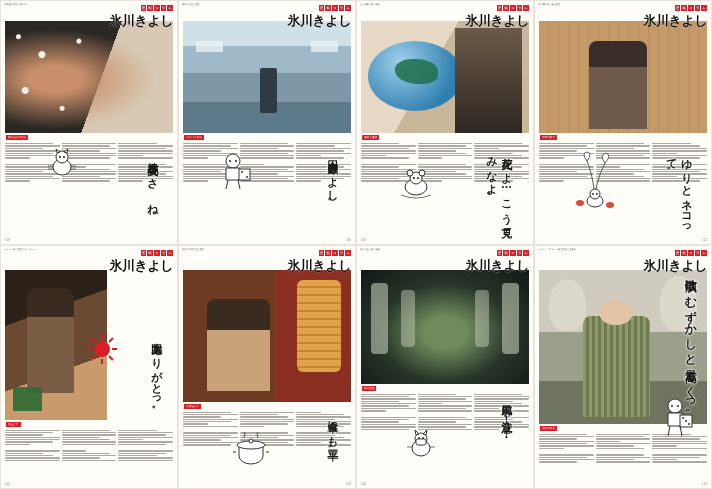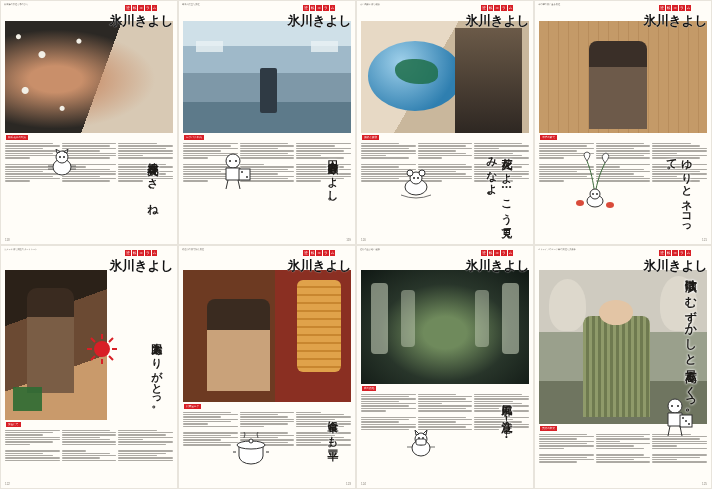--- a/index.html
+++ b/index.html
@@ -2,21 +2,21 @@
 <html><head>
 <meta charset="utf-8">
 <style>
   html,body{margin:0;padding:0;background:#ffffff;}
   body{width:712px;height:489px;overflow:hidden;font-family:"Liberation Sans",sans-serif;}
   .sheet{width:712px;height:489px;display:grid;grid-template-columns:repeat(4,1fr);grid-template-rows:repeat(2,1fr);background:#ffffff;}
   .page{position:relative;overflow:hidden;background:#fffdf8;border:1px solid #e8e4dc;box-sizing:border-box;}
   
   .topnote{position:absolute;top:2px;left:3px;right:3px;height:16px;font-size:2.2px;line-height:2.6px;color:#5a5650;overflow:hidden;text-align:justify;}
   
-  .masthead{position:absolute;top:4px;right:4px;display:flex;flex-direction:column;align-items:center;z-index:6;}
+  .masthead{position:absolute;top:4px;right:4px;display:flex;flex-direction:column;align-items:flex-end;z-index:6;}
   .kicker{display:flex;gap:1px;}
   .kicker span{background:#d81f26;color:#fff;font-size:3.6px;line-height:6px;padding:0 1px;letter-spacing:0;}
   .title{font-size:13px;font-weight:bold;color:#111;letter-spacing:-.5px;margin-top:1px;text-shadow:0 0 1px #fff;}
   
   .hero{position:absolute;left:4px;top:20px;width:calc(100% - 8px);height:112px;overflow:hidden;}
   .hero .ph{position:absolute;inset:0;}
   .caption{position:absolute;left:5px;top:134px;background:#d81f26;color:#fff;font-size:2.6px;line-height:5px;padding:0 2px;z-index:5;}
   
   .cols{position:absolute;left:4px;right:4px;top:142px;bottom:14px;display:flex;gap:2px;}
   .col{flex:1;display:flex;flex-direction:column;gap:1px;}

